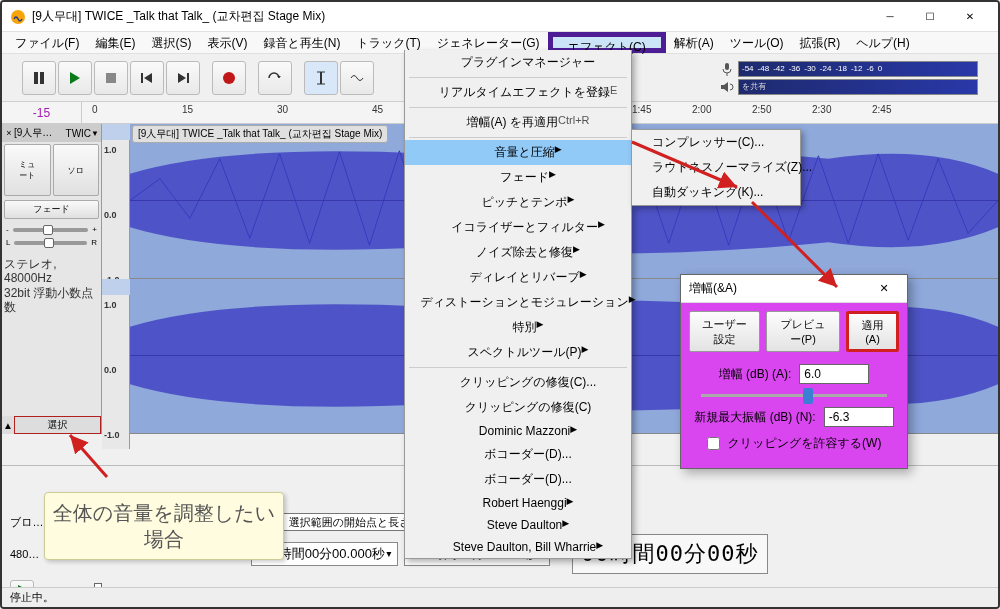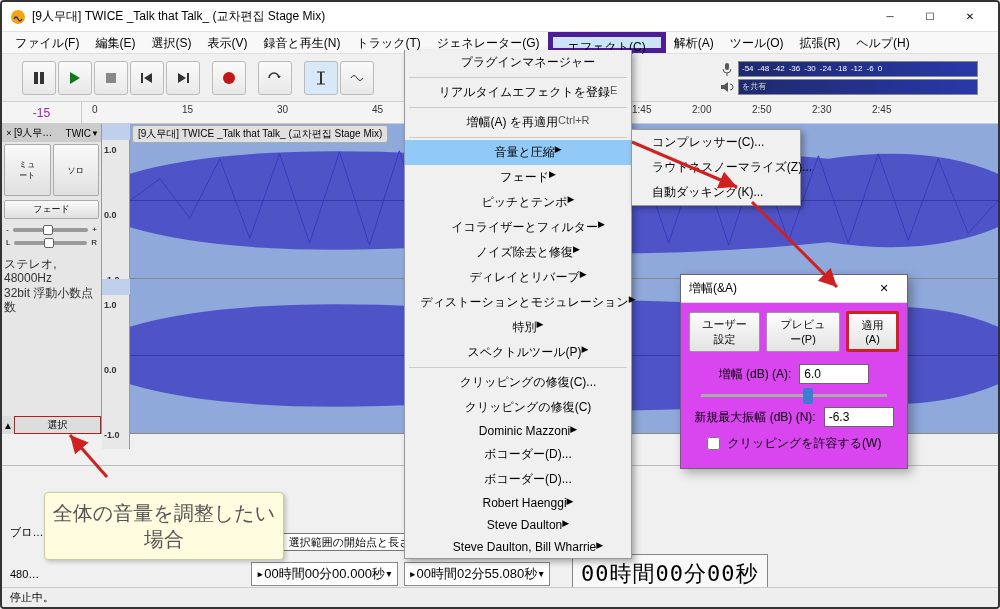--- a/index.html
+++ b/index.html
@@ -55,21 +55,21 @@
 .dropdown-menu .mi .arrow { font-size:9px; }
 .dropdown-menu .mi .shortcut { font-size:11px; color:#555;}
 .submenu { position:absolute; top:127px; left:629px; width:170px; background:#f0f0f0; border:1px solid #999; box-shadow:3px 3px 6px rgba(0,0,0,0.3); font-size:12px; z-index:101;}
 .submenu .mi { padding:4px 8px 4px 20px; white-space:nowrap;}
 .submenu .mi.highlighted { background:#91c9f7; }
 .dialog { position:absolute; top:272px; left:678px; width:228px; background:#d946ef; border:1px solid #666; box-shadow:4px 4px 10px rgba(0,0,0,0.3); z-index:200;}
 .dialog-title { height:28px; background:#fff; display:flex; align-items:center; padding:0 8px; font-size:12px; border-bottom:1px solid #ddd;}
 .dialog-title .dt-text { flex:1; }
 .dialog-title .dt-close { width:30px; text-align:center; font-size:11px;}
 .dialog-body { padding:8px; font-size:12px; }
-.dialog-btns { display:flex; gap:6px; margin-bottom:12px;align-items:center; }
+.dialog-btns { display:flex; gap:6px; margin-bottom:12px; }
 .dialog-btns button { padding:4px 10px; font-size:11px; background:linear-gradient(#fdfdfd,#e3e3e3); border:1px solid #999; border-radius:2px;}
 .dialog-btns button.highlighted { border:3px solid #d02020; }
 .dialog-row { display:flex; align-items:center; justify-content:center; gap:8px; margin:8px 0;}
 .dialog-row input[type=text] { width:70px; padding:2px 4px; font-size:12px; border:1px solid #666;}
 .dialog-slider { margin:10px 12px; height:3px; background:#aaa; position:relative;}
 .dialog-slider .knob { position:absolute; left:55%; top:-6px; width:10px;height:16px;background:#3a7fd4;border-radius:2px;}
 .annotation-arrow { position:absolute; z-index:300; pointer-events:none; }
 .callout { position:absolute; left:42px; top:490px; width:240px; height:68px; background:#fffce0; border:1px solid #cc9; border-radius:4px; display:flex; align-items:center; justify-content:center; font-size:20px; color:#555; z-index:250; box-shadow:2px 2px 4px rgba(0,0,0,0.2); text-align:center; line-height:1.3;}
 .bottom-zone { position:absolute; bottom:22px; left:0; right:0; height:120px; background:#f0f0f0; border-top:1px solid #bbb; padding:4px 8px;}
 .bottom-row { display:flex; align-items:center; gap:6px; margin:3px 0; font-size:11px;}
@@ -436,21 +436,21 @@
   </svg>
 
 <div class="callout">全体の音量を調整したい場合</div>
 
 <div class="bottom-zone">
   <div style="height:40px;"></div>
   <div class="bottom-row">
     <span>ブロ…</span>
     <span style="width:30px"></span>
     <span style="margin-left:180px;font-size:11px;">ト</span>
-    <select style="width:220px;margin-top:20px;"><option>選択範囲の開始点と長さ</option></select>
+    <select style="width:220px;"><option>選択範囲の開始点と長さ</option></select>
   </div>
   <div class="bottom-row">
     <span>480…</span>
     <span style="width:200px"></span>
     <span class="time-box">▸<span>00時間00分00.000秒</span>▾</span>
     <span class="time-box">▸<span>00時間02分55.080秒</span>▾</span>
     <span style="width:10px"></span>
     <span class="big-time">00時間00分00秒</span>
   </div>
   <div class="bottom-row" style="margin-top:6px;">

